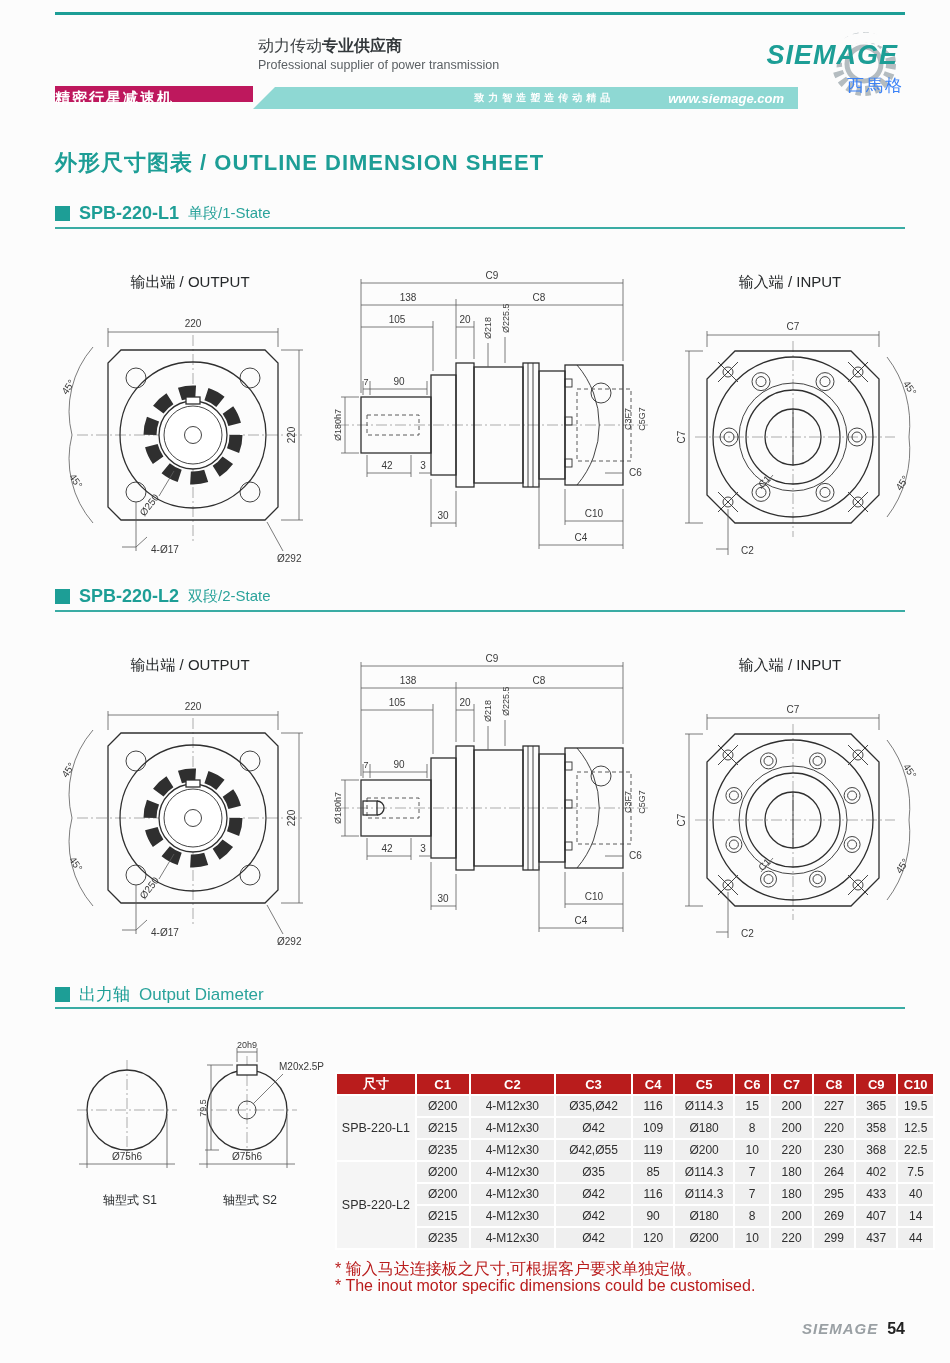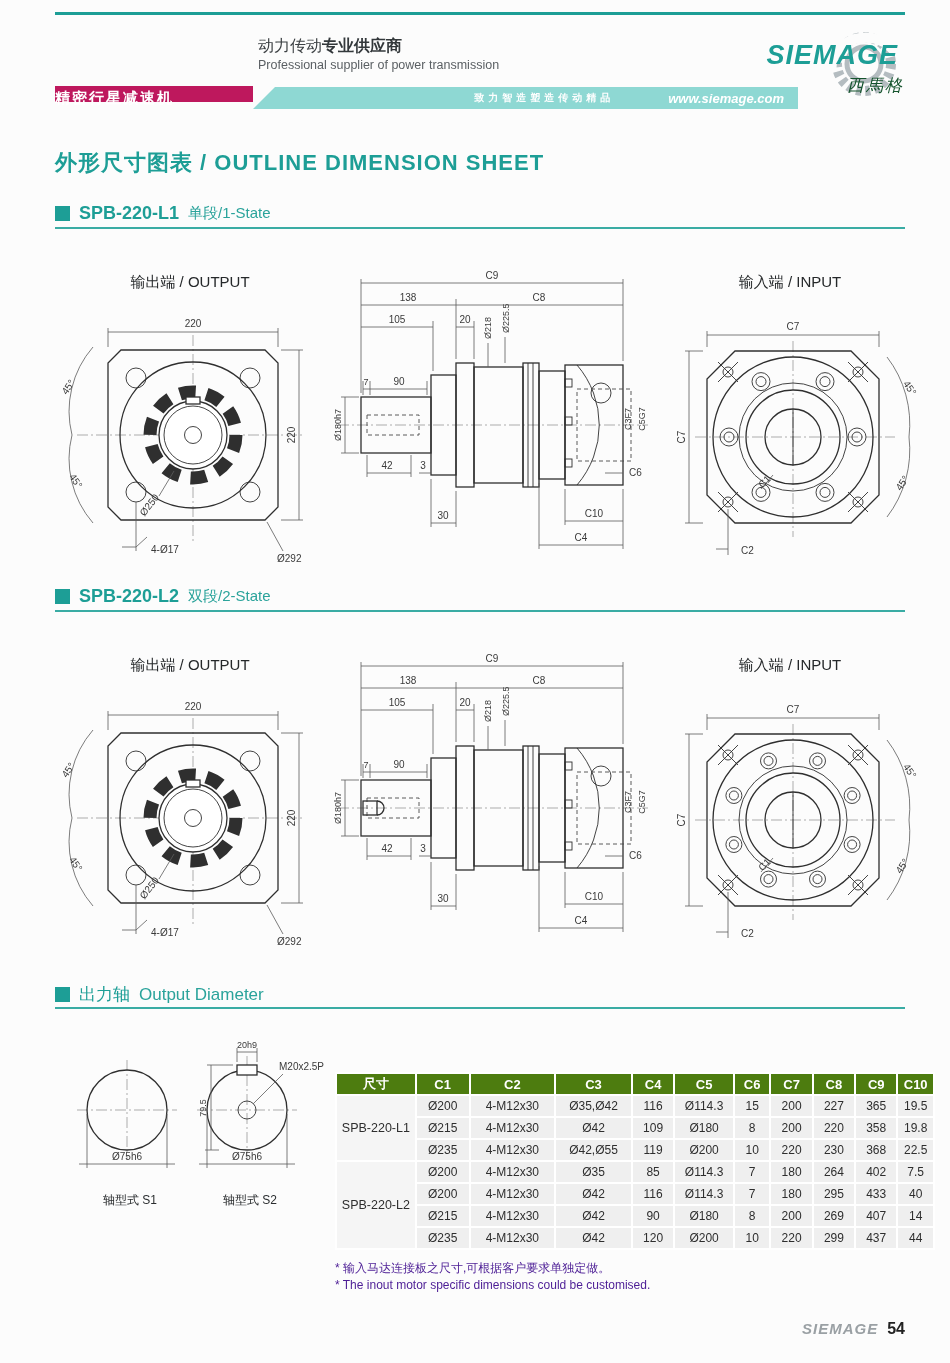--- a/index.html
+++ b/index.html
@@ -16,21 +16,21 @@
   .sub-en{left:258px;top:58px;font-size:12.5px;color:#5a5f63;}
   .banner-dark{left:55px;top:86px;width:198px;height:16px;background:#be185d;color:#fff;
                font-size:15px;font-weight:bold;letter-spacing:2px;line-height:24px;}
   .banner-light{left:253px;top:87px;width:545px;height:22px;background:#8ed8d3;
                 clip-path:polygon(22px 0,100% 0,100% 100%,0 100%);
                 display:flex;align-items:center;justify-content:flex-end;gap:26px;padding-right:14px;}
   .banner-slogan{color:#fdfefe;font-size:10px;font-weight:bold;letter-spacing:4px;}
   .banner-url{color:#ffffff;font-size:13px;font-weight:bold;font-style:italic;margin-left:28px;}
   .logo-gear{right:40px;top:20px;}
   .logo-text{right:52px;top:40px;font-size:27px;font-weight:bold;font-style:italic;color:#1d9e96;letter-spacing:1px;}
-  .logo-cn{right:46px;top:74px;font-size:17px;font-style:italic;color:#14532d;letter-spacing:2px;margin-left:21px;}
+  .logo-cn{right:46px;top:74px;font-size:17px;color:#3b82f6;letter-spacing:2px;margin-left:21px;}
   
   .page-title{left:55px;top:148px;font-size:22px;font-weight:bold;color:#1d9e96;letter-spacing:1px;}
   .sec-head{display:flex;align-items:center;gap:9px;}
   .sec-square{width:15px;height:15px;background:#1d9e96;flex:0 0 auto;}
   .sec-model{color:#1d9e96;font-weight:bold;font-size:18px;}
   .sec-stage{color:#2aa39b;font-size:15px;}
   .sec-rule{height:2px;background:#3aaca4;left:55px;right:45px;}
   
   .draw-row{left:55px;width:850px;}
   .view-title{font-size:15px;color:#25282a;text-align:center;}
@@ -40,24 +40,24 @@
   .oline2{fill:#ffffff;stroke:#2f2f2f;stroke-width:1.3;}
   .thin{fill:none;stroke:#2f2f2f;stroke-width:0.9;}
   .dim{fill:none;stroke:#5c5c5c;stroke-width:0.8;}
   .cl{fill:none;stroke:#8a8a8a;stroke-width:0.7;stroke-dasharray:11 3 2 3;}
   .dash{fill:none;stroke:#4a4a4a;stroke-width:0.9;stroke-dasharray:4 3;}
   .seg{fill:none;stroke:#2f2f2f;stroke-width:13;stroke-dasharray:16 11;}
   
   .shaft-label{font-size:12px;color:#2a2d2f;text-align:center;}
   
   table.dims{border-collapse:separate;border-spacing:2px;table-layout:fixed;width:600px;background:#fff;}
-  table.dims th{background:#4d7c0f;color:#fff;font-size:13px;font-weight:bold;height:16px;padding:1px 2px;}
+  table.dims th{background:#b91c1c;color:#fff;font-size:13px;font-weight:bold;height:16px;padding:1px 2px;}
   table.dims td{background:#efefef;color:#2e2e2e;font-size:12px;text-align:center;height:20px;padding:1px 2px;}
   table.dims td.model-cell{background:#f5f5f5;font-size:12.5px;}
-  .notes{left:335px;top:1260px;font-size:12px;color:#4c1d95;line-height:17px;}
+  .notes{left:335px;top:1260px;font-size:16px;color:#b91c1c;line-height:17px;}
   .footer{right:45px;top:1320px;display:flex;align-items:baseline;gap:9px;}
   .footer-brand{font-size:15px;font-weight:bold;font-style:italic;color:#9aa0a4;letter-spacing:1px;}
   .footer-page{font-size:16px;font-weight:bold;color:#222;}
 </style>
 </head>
 <body>
 
 <div class="page">
 
   <div class="abs top-rule"></div>
@@ -517,21 +517,21 @@
           <tr>
             <td>Ø215</td>
             <td>4-M12x30</td>
             <td>Ø42</td>
             <td>109</td>
             <td>Ø180</td>
             <td>8</td>
             <td>200</td>
             <td>220</td>
             <td>358</td>
-            <td>19.8</td>
+            <td>12.5</td>
           </tr>
           <tr>
             <td>Ø235</td>
             <td>4-M12x30</td>
             <td>Ø42,Ø55</td>
             <td>119</td>
             <td>Ø200</td>
             <td>10</td>
             <td>220</td>
             <td>230</td>

